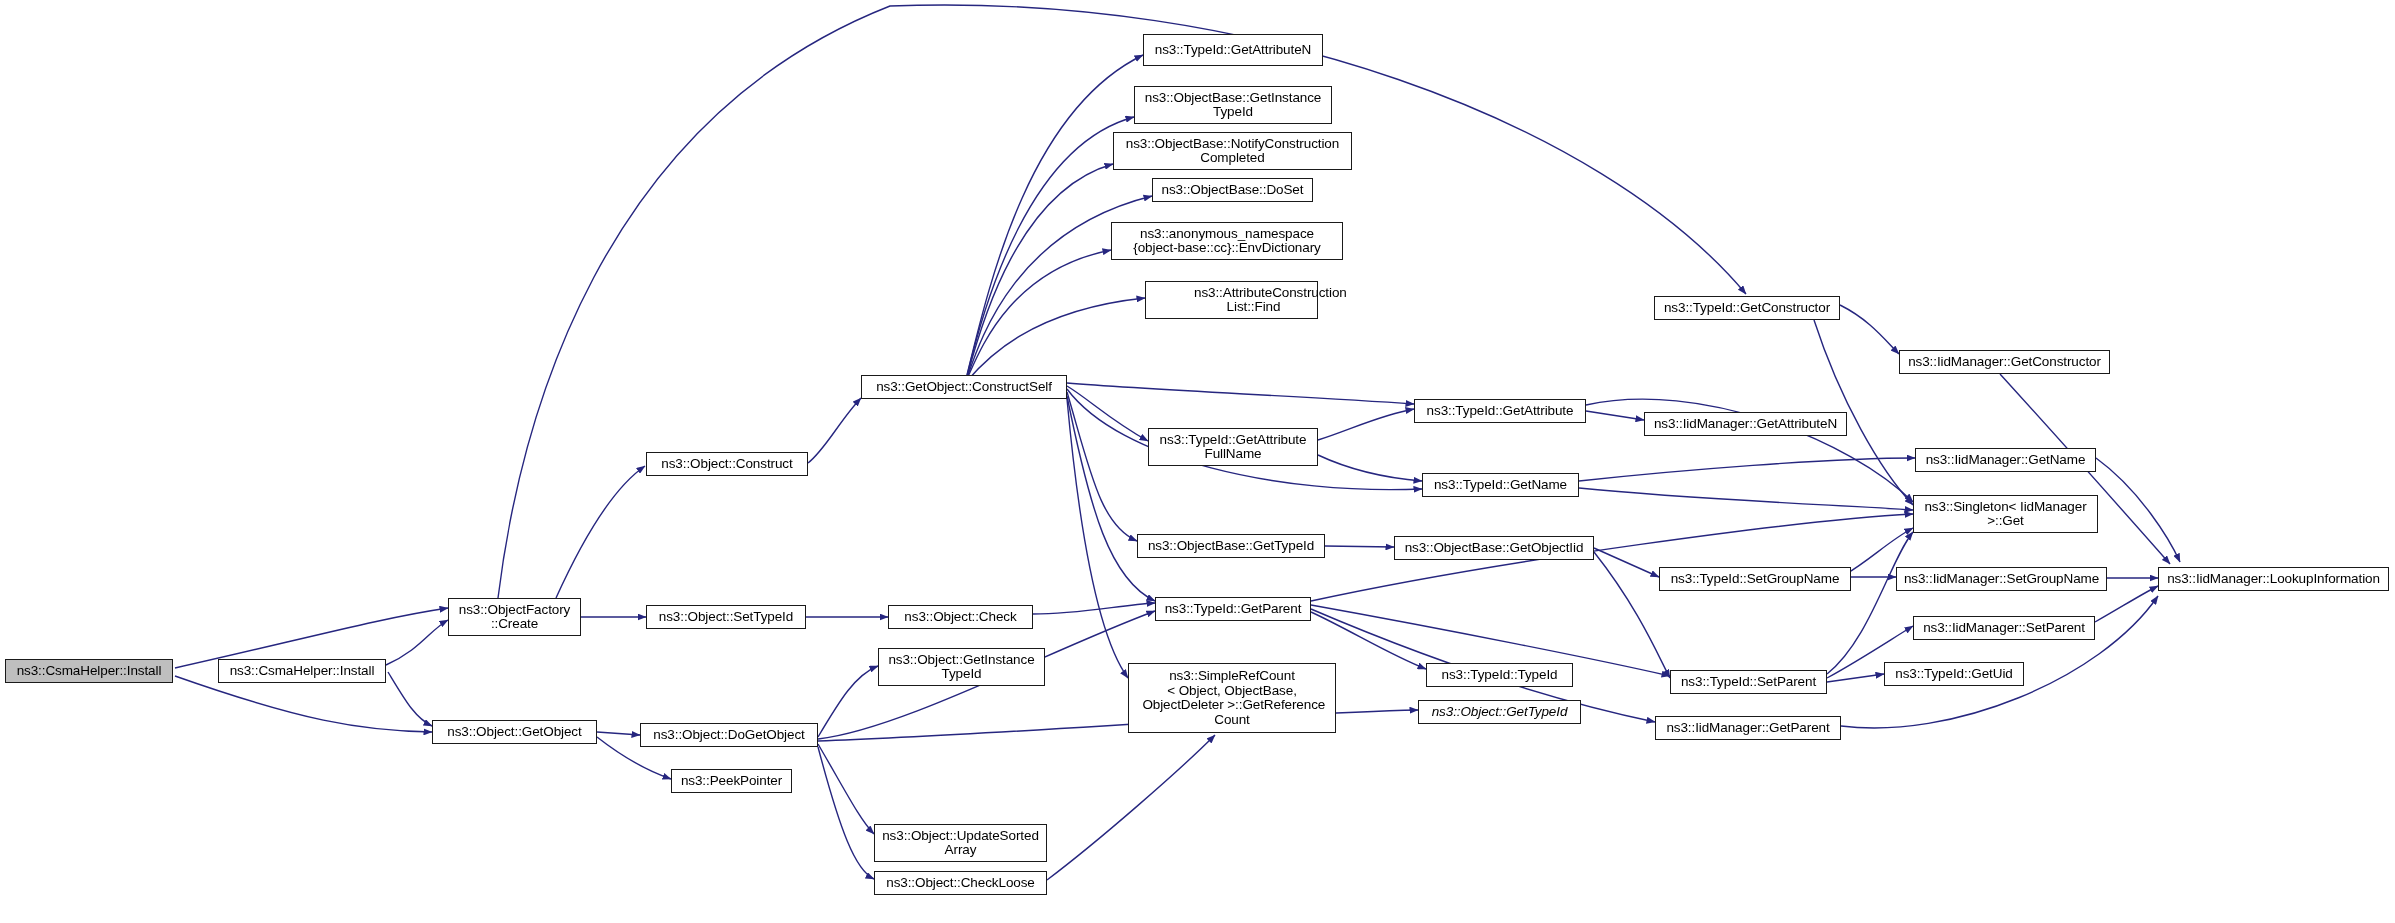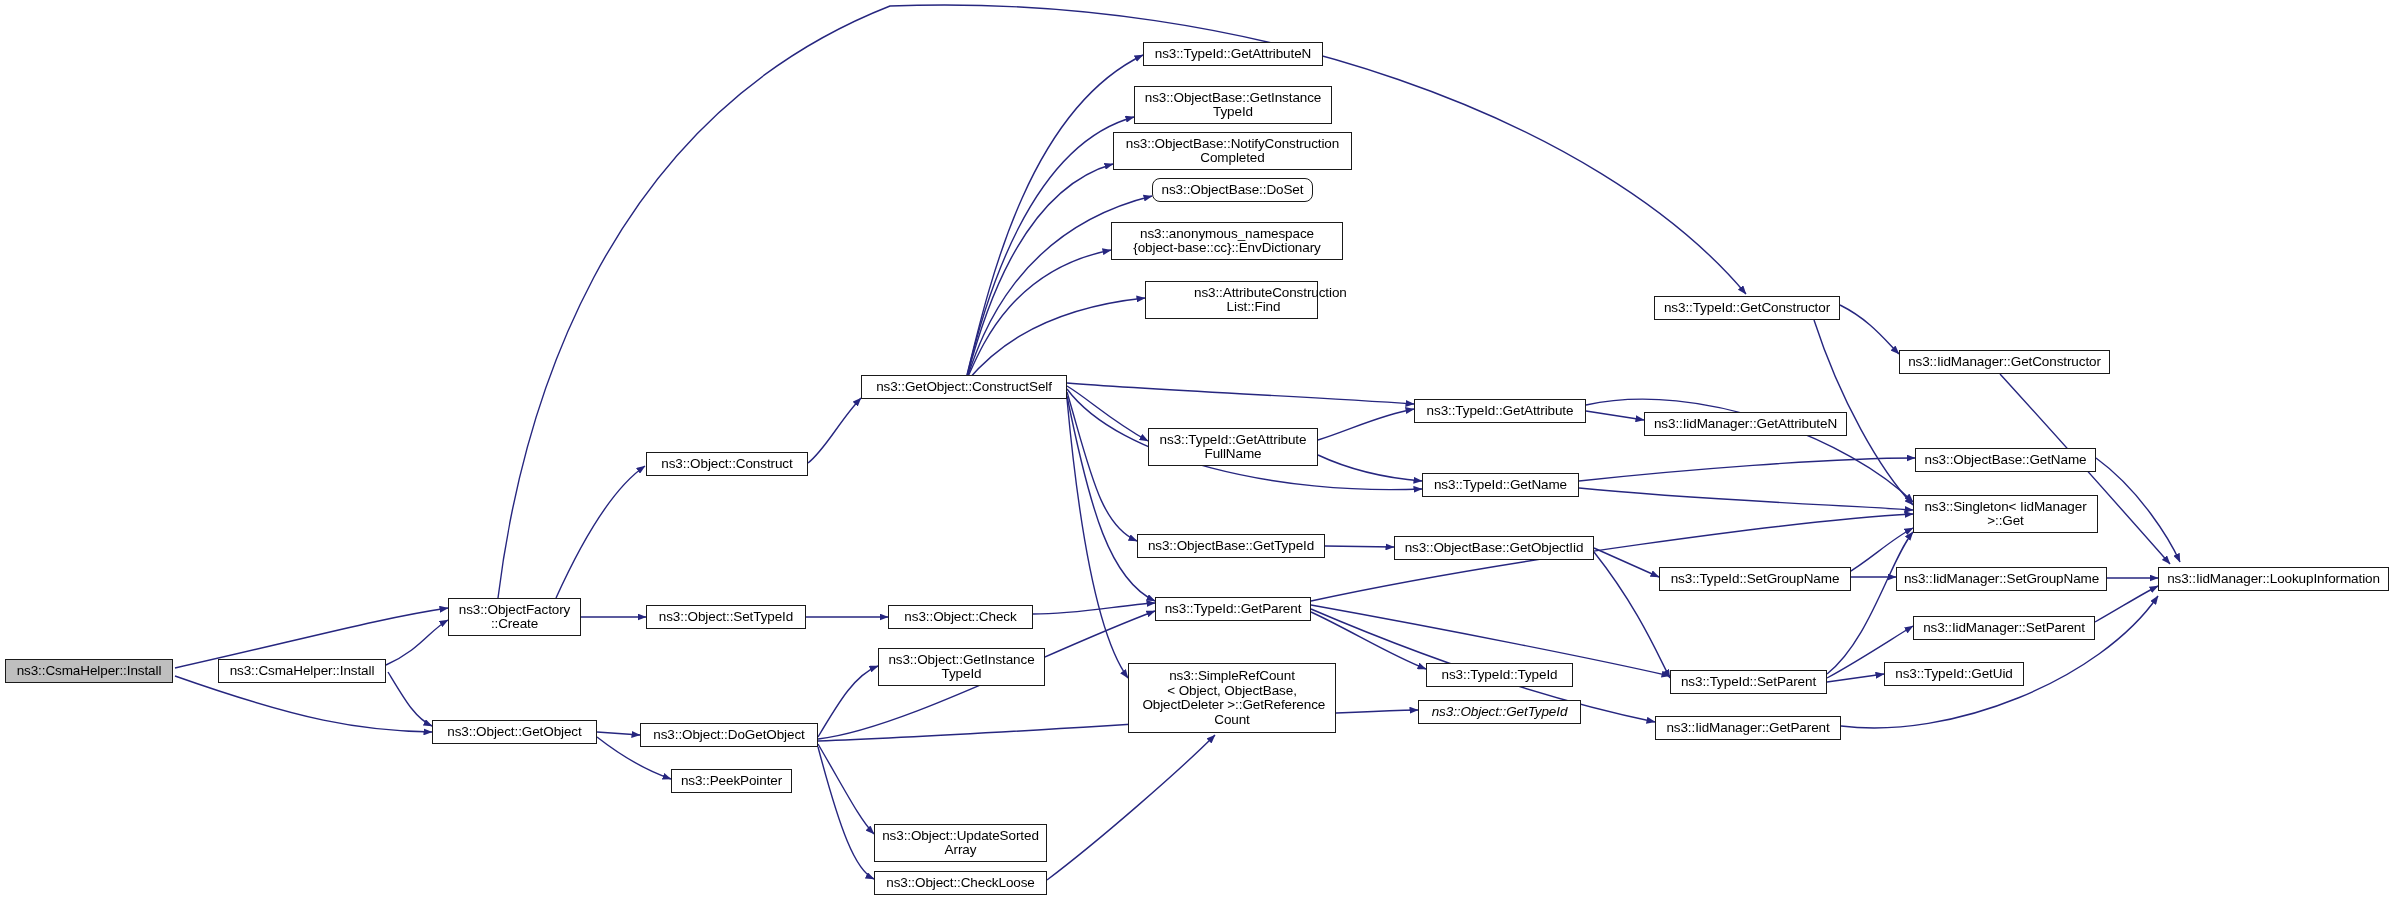--- a/index.html
+++ b/index.html
@@ -108,47 +108,47 @@
       <div class="node" style="left: 640px; top: 723px; width: 178px; height: 24px;"><span class="lbl">ns3::Object::DoGetObject</span></div>
       <div class="node" style="left: 671px; top: 769px; width: 121px; height: 24px;"><span class="lbl">ns3::PeekPointer</span></div>
       <div class="node" style="left: 646px; top: 452px; width: 162px; height: 24px;"><span class="lbl">ns3::Object::Construct</span></div>
       <div class="node" style="left: 888px; top: 605px; width: 145px; height: 24px;"><span class="lbl">ns3::Object::Check</span></div>
       <div class="node" style="left: 878px; top: 648px; width: 167px; height: 38px;"><span class="lbl">ns3::Object::GetInstance
 TypeId</span></div>
       <div class="node" style="left: 874px; top: 824px; width: 173px; height: 38px;"><span class="lbl">ns3::Object::UpdateSorted
 Array</span></div>
       <div class="node" style="left: 874px; top: 871px; width: 173px; height: 24px;"><span class="lbl">ns3::Object::CheckLoose</span></div>
       <div class="node" style="left: 861px; top: 375px; width: 206px; height: 24px;"><span class="lbl">ns3::GetObject::ConstructSelf</span></div>
-      <div class="node" style="left: 1143px; top: 42px; width: 180px; height: 24px;"><span class="lbl">ns3::TypeId::GetAttributeN</span></div>
+      <div class="node" style="left: 1143px; top: 34px; width: 180px; height: 32px;"><span class="lbl">ns3::TypeId::GetAttributeN</span></div>
       <div class="node" style="left: 1134px; top: 86px; width: 198px; height: 38px;"><span class="lbl">ns3::ObjectBase::GetInstance
 TypeId</span></div>
       <div class="node" style="left: 1113px; top: 132px; width: 239px; height: 38px;"><span class="lbl">ns3::ObjectBase::NotifyConstruction
 Completed</span></div>
-      <div class="node" style="left: 1152px; top: 178px; width: 161px; height: 24px; border-radius: 8px;"><span class="lbl">ns3::ObjectBase::DoSet</span></div>
+      <div class="node" style="left: 1152px; top: 178px; width: 161px; height: 24px;"><span class="lbl">ns3::ObjectBase::DoSet</span></div>
       <div class="node" style="left: 1111px; top: 222px; width: 232px; height: 38px;"><span class="lbl">ns3::anonymous_namespace
 {object-base::cc}::EnvDictionary</span></div>
       <div class="node" style="left: 1145px; top: 281px; width: 173px; height: 38px; padding-left: 48px;"><span class="lbl">ns3::AttributeConstruction
 List::Find</span></div>
       <div class="node" style="left: 1148px; top: 428px; width: 170px; height: 38px;"><span class="lbl">ns3::TypeId::GetAttribute
 FullName</span></div>
       <div class="node" style="left: 1414px; top: 399px; width: 172px; height: 24px;"><span class="lbl">ns3::TypeId::GetAttribute</span></div>
       <div class="node" style="left: 1422px; top: 473px; width: 157px; height: 24px;"><span class="lbl">ns3::TypeId::GetName</span></div>
       <div class="node" style="left: 1137px; top: 534px; width: 188px; height: 24px;"><span class="lbl">ns3::ObjectBase::GetTypeId</span></div>
       <div class="node" style="left: 1155px; top: 597px; width: 156px; height: 24px;"><span class="lbl">ns3::TypeId::GetParent</span></div>
       <div class="node" style="left: 1128px; top: 663px; width: 208px; height: 70px;"><span class="lbl">ns3::SimpleRefCount
 &lt; Object, ObjectBase,
  ObjectDeleter &gt;::GetReference
 Count</span></div>
       <div class="node" style="left: 1394px; top: 536px; width: 200px; height: 24px;"><span class="lbl">ns3::ObjectBase::GetObjectIid</span></div>
       <div class="node" style="left: 1426px; top: 663px; width: 147px; height: 24px;"><span class="lbl">ns3::TypeId::TypeId</span></div>
       <div class="node" style="left: 1418px; top: 700px; width: 163px; height: 24px; font-style: italic;"><span class="lbl">ns3::Object::GetTypeId</span></div>
       <div class="node" style="left: 1644px; top: 412px; width: 203px; height: 24px;"><span class="lbl">ns3::IidManager::GetAttributeN</span></div>
       <div class="node" style="left: 1654px; top: 296px; width: 186px; height: 24px;"><span class="lbl">ns3::TypeId::GetConstructor</span></div>
       <div class="node" style="left: 1899px; top: 350px; width: 211px; height: 24px;"><span class="lbl">ns3::IidManager::GetConstructor</span></div>
-      <div class="node" style="left: 1915px; top: 448px; width: 181px; height: 24px;"><span class="lbl">ns3::ObjectBase::GetName</span></div>
+      <div class="node" style="left: 1915px; top: 448px; width: 181px; height: 24px;"><span class="lbl">ns3::IidManager::GetName</span></div>
       <div class="node" style="left: 1913px; top: 495px; width: 185px; height: 38px;"><span class="lbl">ns3::Singleton&lt; IidManager
 &gt;::Get</span></div>
       <div class="node" style="left: 1659px; top: 567px; width: 192px; height: 24px;"><span class="lbl">ns3::TypeId::SetGroupName</span></div>
       <div class="node" style="left: 1896px; top: 567px; width: 211px; height: 24px;"><span class="lbl">ns3::IidManager::SetGroupName</span></div>
       <div class="node" style="left: 2158px; top: 567px; width: 231px; height: 24px;"><span class="lbl">ns3::IidManager::LookupInformation</span></div>
       <div class="node" style="left: 1913px; top: 616px; width: 182px; height: 24px;"><span class="lbl">ns3::IidManager::SetParent</span></div>
       <div class="node" style="left: 1670px; top: 670px; width: 157px; height: 24px;"><span class="lbl">ns3::TypeId::SetParent</span></div>
       <div class="node" style="left: 1884px; top: 662px; width: 140px; height: 24px;"><span class="lbl">ns3::TypeId::GetUid</span></div>
       <div class="node" style="left: 1655px; top: 716px; width: 186px; height: 24px;"><span class="lbl">ns3::IidManager::GetParent</span></div>
     </div>

